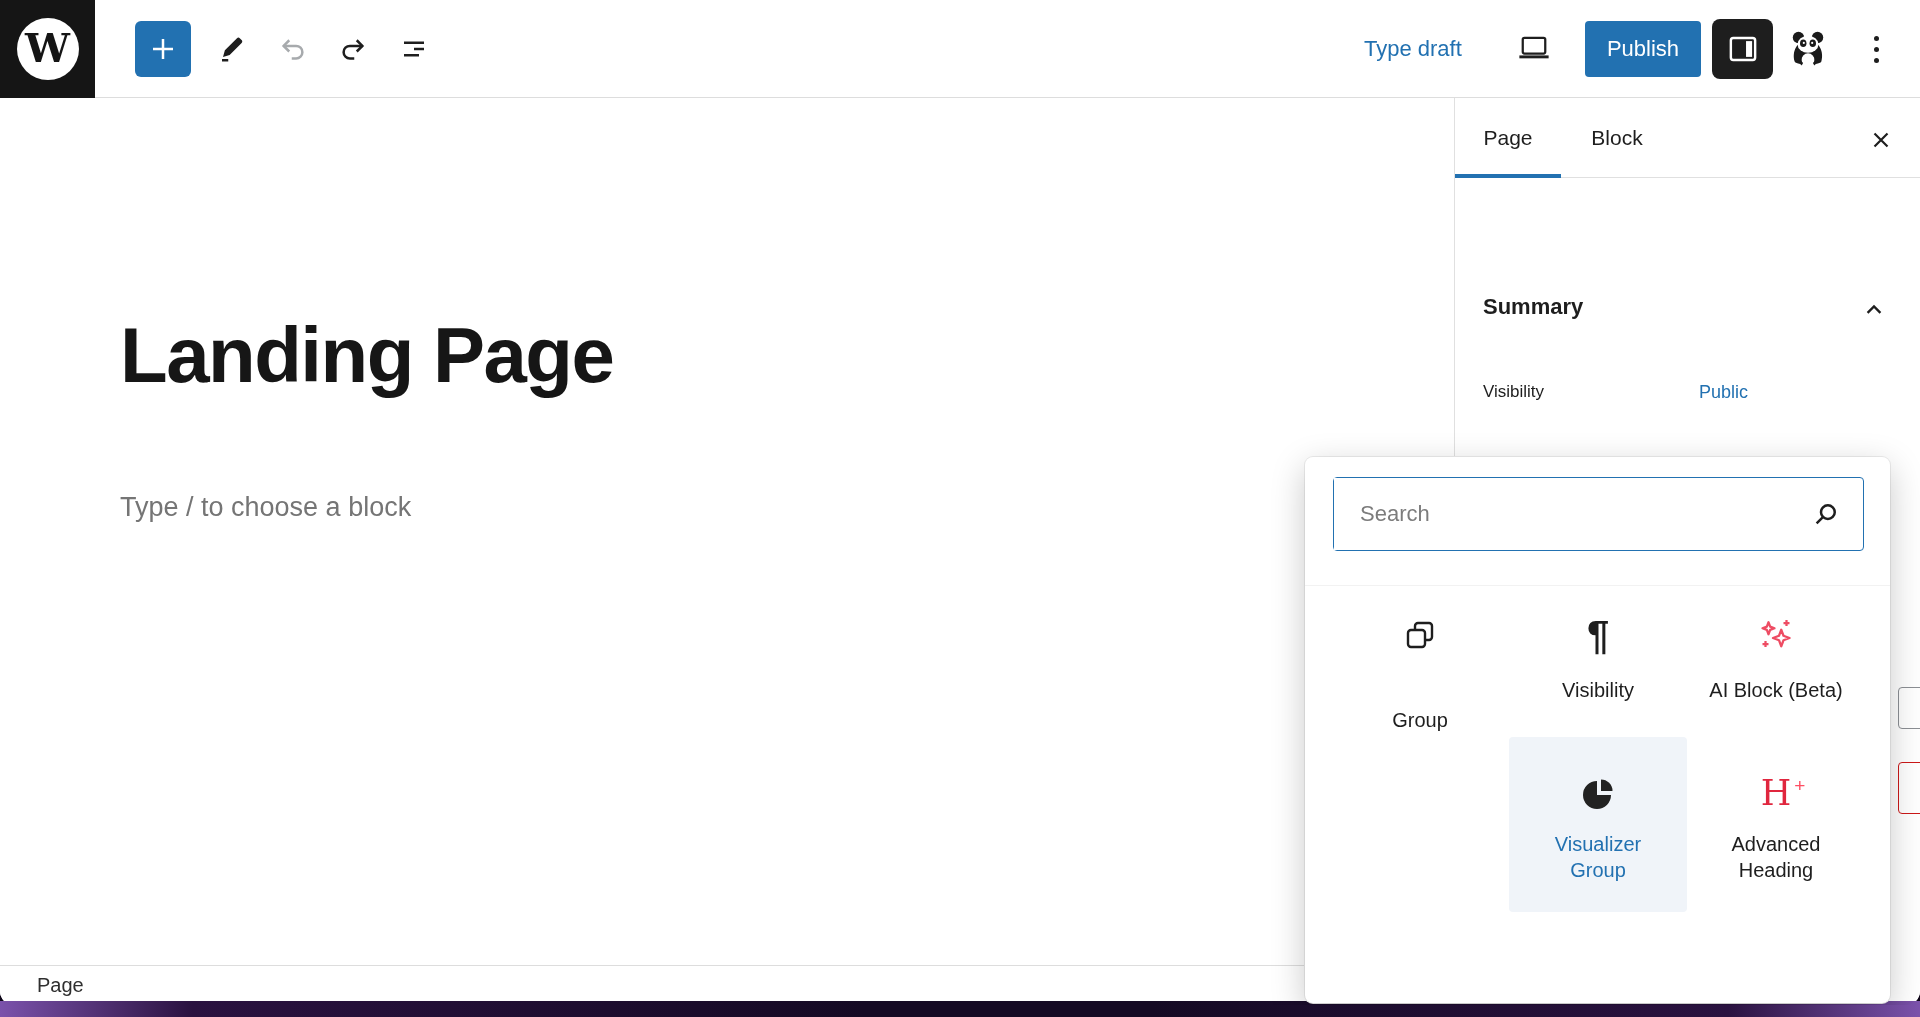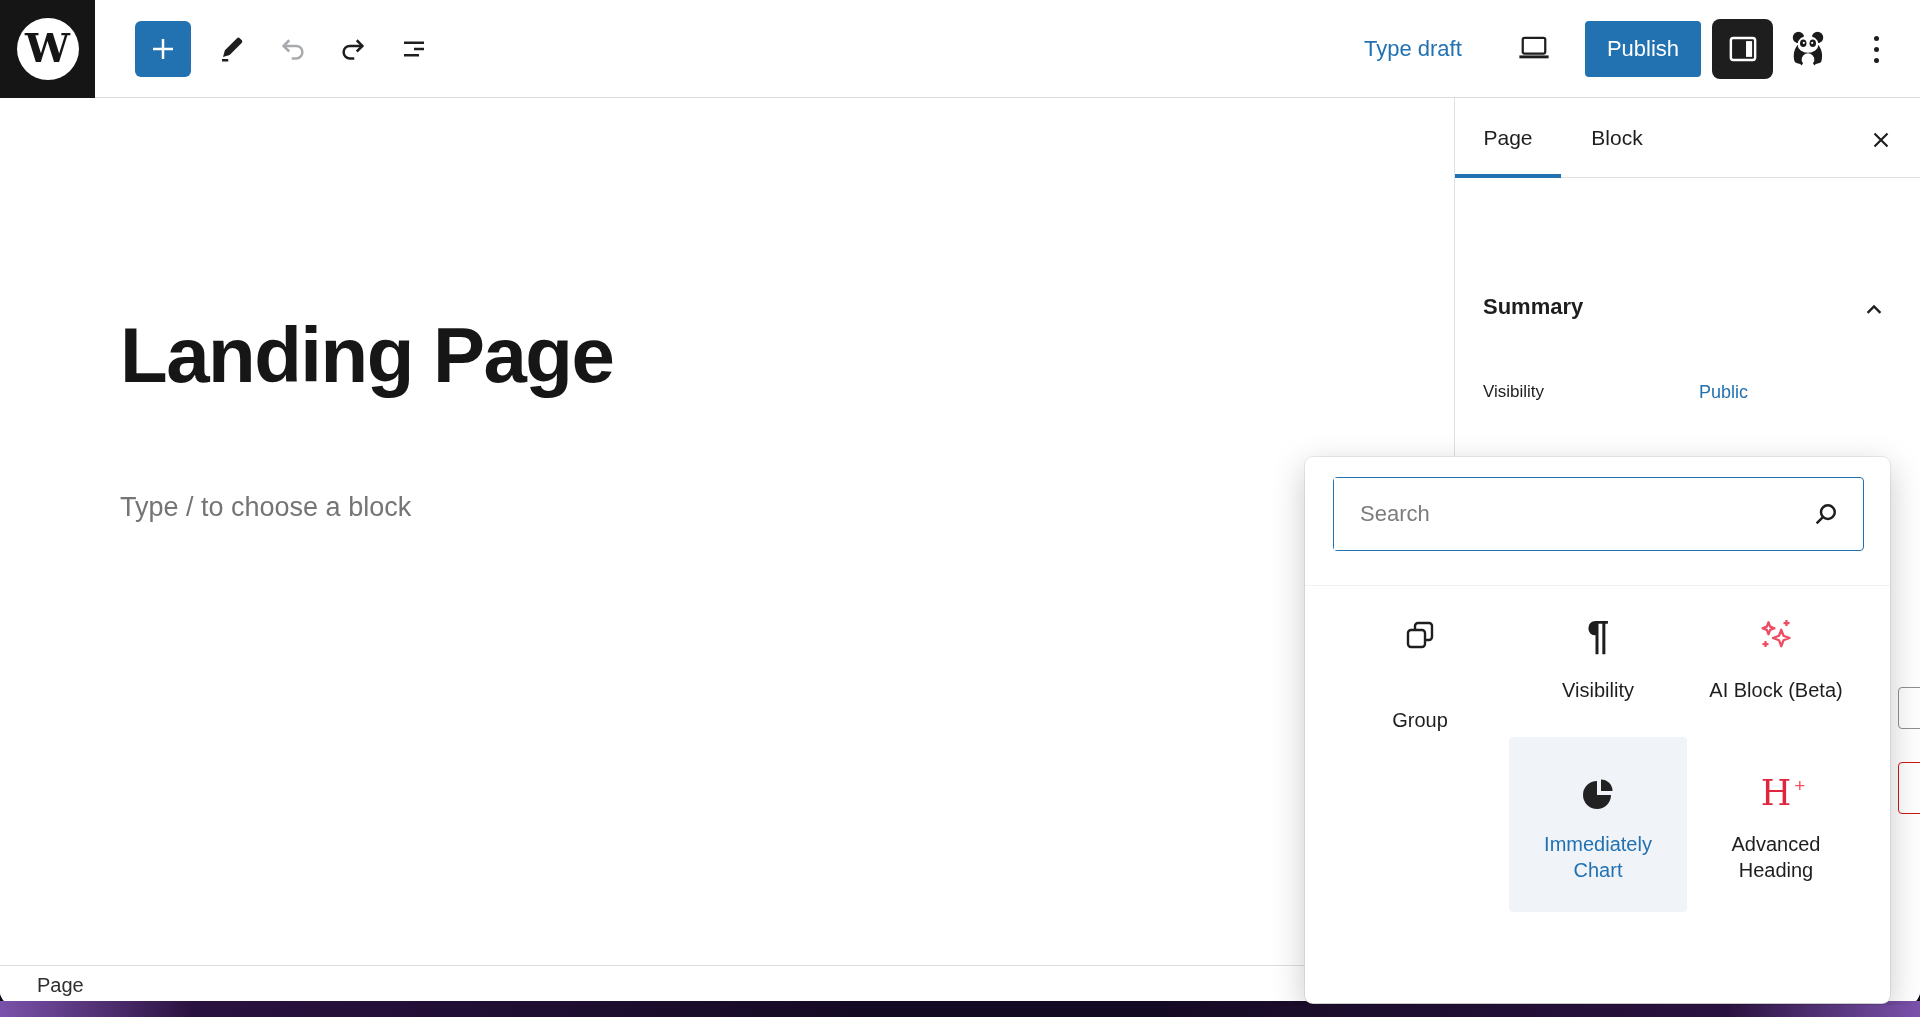--- a/index.html
+++ b/index.html
@@ -271,21 +271,21 @@
     </button>
 
 
     <button class="tile row2 c2 selected">
       <span class="ic">
         <svg width="36" height="36" viewBox="0 0 36 36">
           <path d="M17 6 A14 14 0 1 0 31 20 L17 20 Z" fill="#222"></path>
           <path d="M21 4.5 A11.5 11.5 0 0 1 32.5 16 L21 16 Z" fill="#222"></path>
         </svg>
       </span>
-      <span class="tl narrow">Immediately Chart</span>
+      <span class="tl narrow">Visualizer Group</span>
     </button>
 
     <button class="tile row2 c3">
       <span class="ic">
         <span class="ah-icon">
           <span>H</span>
           <span class="plus">+</span>
         </span>
       </span>
       <span class="tl narrow">Advanced Heading</span>

